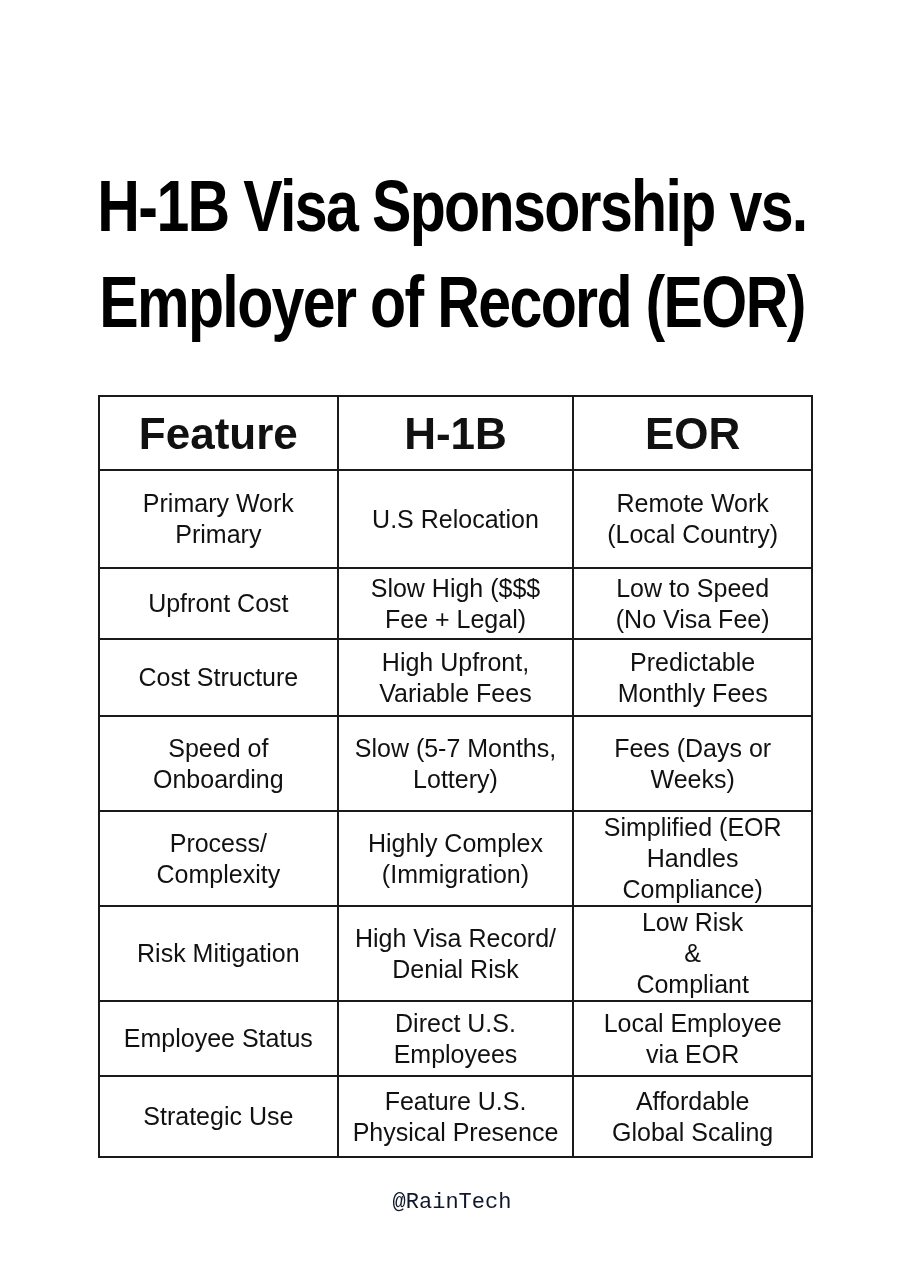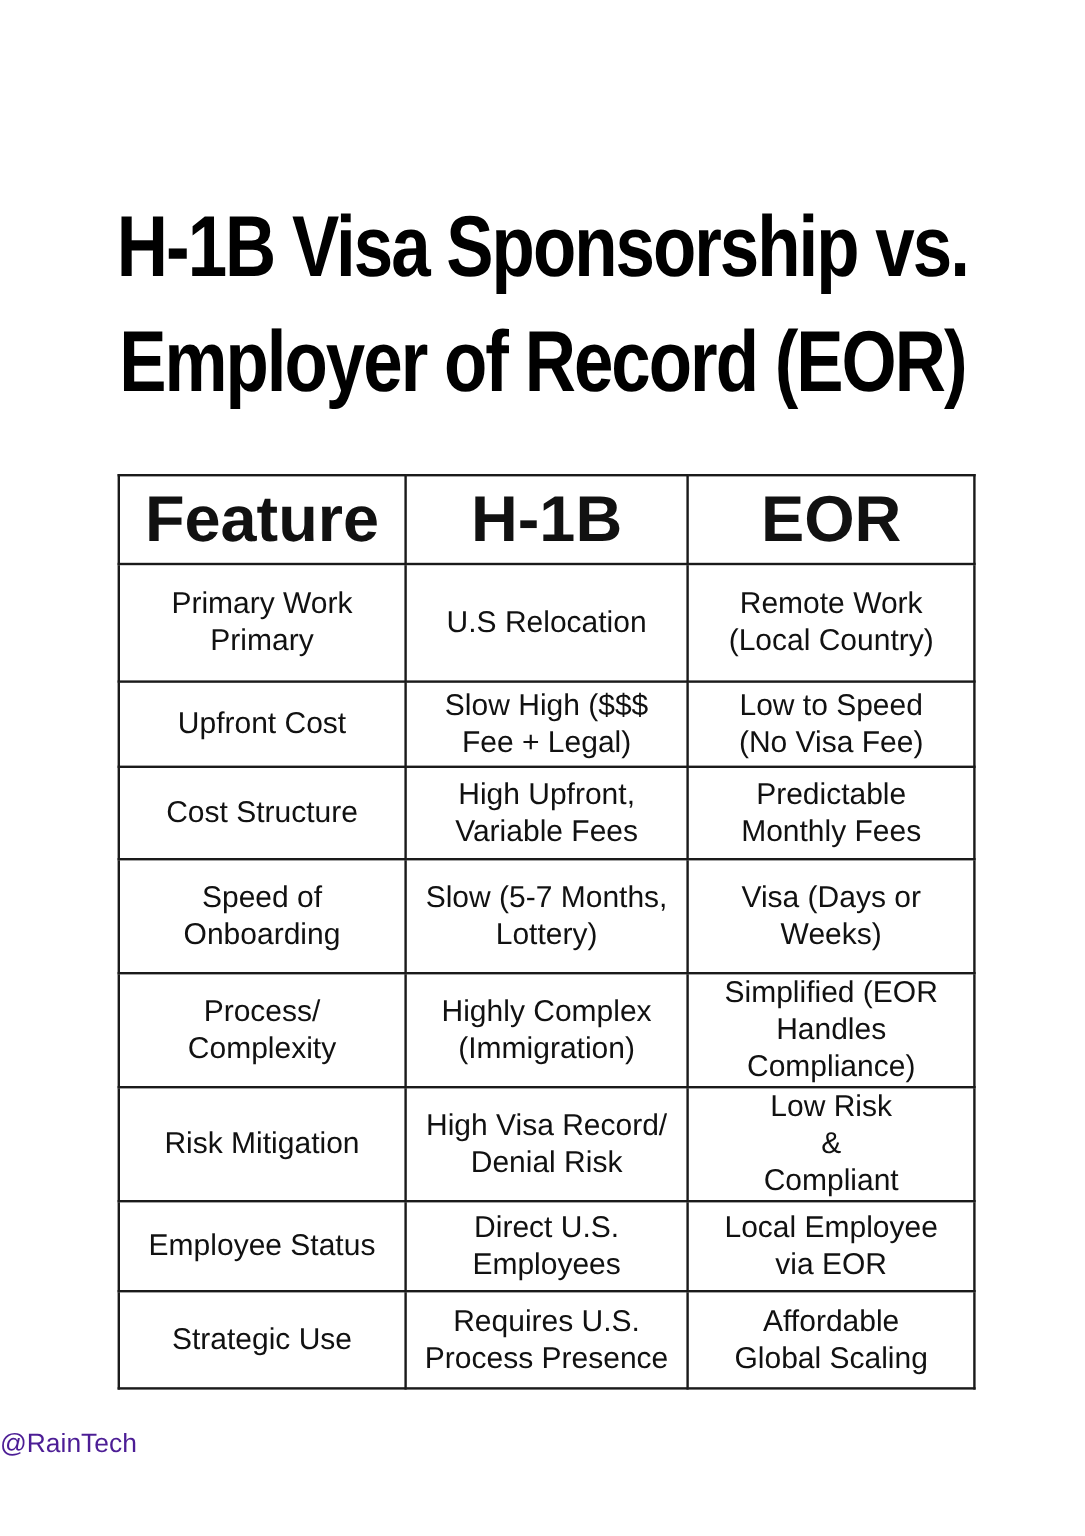--- a/index.html
+++ b/index.html
@@ -1,23 +1,23 @@
 <!DOCTYPE html>
 <html><head>
 <meta charset="utf-8">
 <style>
   html, body { margin:0; padding:0; background:#ffffff; }
   body { width:904px; height:1280px; position:relative; overflow:hidden; font-family:"Liberation Sans", sans-serif; color:#000; }
   .title { position:absolute; left:0; width:904px; top:158px; text-align:center; font-family:"Liberation Sans", sans-serif; font-weight:bold; font-size:72px; line-height:96px; letter-spacing:-2px; transform:scaleX(0.82); transform-origin:center; }
   .title div { white-space:nowrap; }
   table { position:absolute; left:98px; top:395px; width:715px; border-collapse:collapse; table-layout:fixed; }
   td, th { border:2px solid #1a1a1a; text-align:center; vertical-align:middle; padding:0 2px; font-size:25px; line-height:31px; font-weight:normal; color:#111; }
-  th { font-size:54px; font-weight:bold; height:72px; }
+  th { font-size:44px; font-weight:bold; height:72px; }
   .c1 { width:237px; } .c2 { width:234px; } .c3 { width:237px; }
-  .footer { position:absolute; left:0; width:904px; top:1190px; font-size:22px; color:#4c1d95; }
+  .footer { position:absolute; left:0; width:904px; top:1190px; text-align:center; font-size:22px; color:#0f172a;font-family:Liberation Mono, monospace; }
 </style>
 </head>
 <body>
 
 <div class="title">
   <div>H-1B Visa Sponsorship vs.</div>
   <div>Employer of Record (EOR)</div>
 </div>
 
 <table>
@@ -43,38 +43,38 @@
     <td style="padding:0 40px">Low to Speed (No Visa Fee)</td>
   </tr>
   <tr style="height:77px">
     <td>Cost Structure</td>
     <td style="padding:0 40px">High Upfront, Variable Fees</td>
     <td style="padding:0 40px">Predictable Monthly Fees</td>
   </tr>
   <tr style="height:95px">
     <td style="padding:0 50px">Speed of Onboarding</td>
     <td style="padding:0 6px">Slow (5-7 Months, Lottery)</td>
-    <td>Visa (Days or Weeks)</td>
+    <td>Fees (Days or Weeks)</td>
   </tr>
   <tr style="height:81px">
     <td style="padding:0 50px">Process/ Complexity</td>
     <td style="padding:0 12px">Highly Complex (Immigration)</td>
     <td style="padding:0">Simplified (EOR Handles Compliance)</td>
   </tr>
   <tr style="height:79px">
     <td>Risk Mitigation</td>
     <td style="padding:0 8px">High Visa Record/ Denial Risk</td>
     <td style="padding:0 58px">Low Risk &amp; Compliant</td>
   </tr>
   <tr style="height:75px">
     <td>Employee Status</td>
     <td style="padding:0 45px">Direct U.S. Employees</td>
     <td style="padding:0 20px">Local Employee via EOR</td>
   </tr>
   <tr style="height:81px">
     <td>Strategic Use</td>
-    <td style="padding:0 10px">Requires U.S. Process Presence</td>
+    <td style="padding:0 10px">Feature U.S. Physical Presence</td>
     <td style="padding:0 30px">Affordable Global Scaling</td>
   </tr>
 </tbody>
   </table>
 
 <div class="footer">@RainTech</div>
 
 </body></html>

